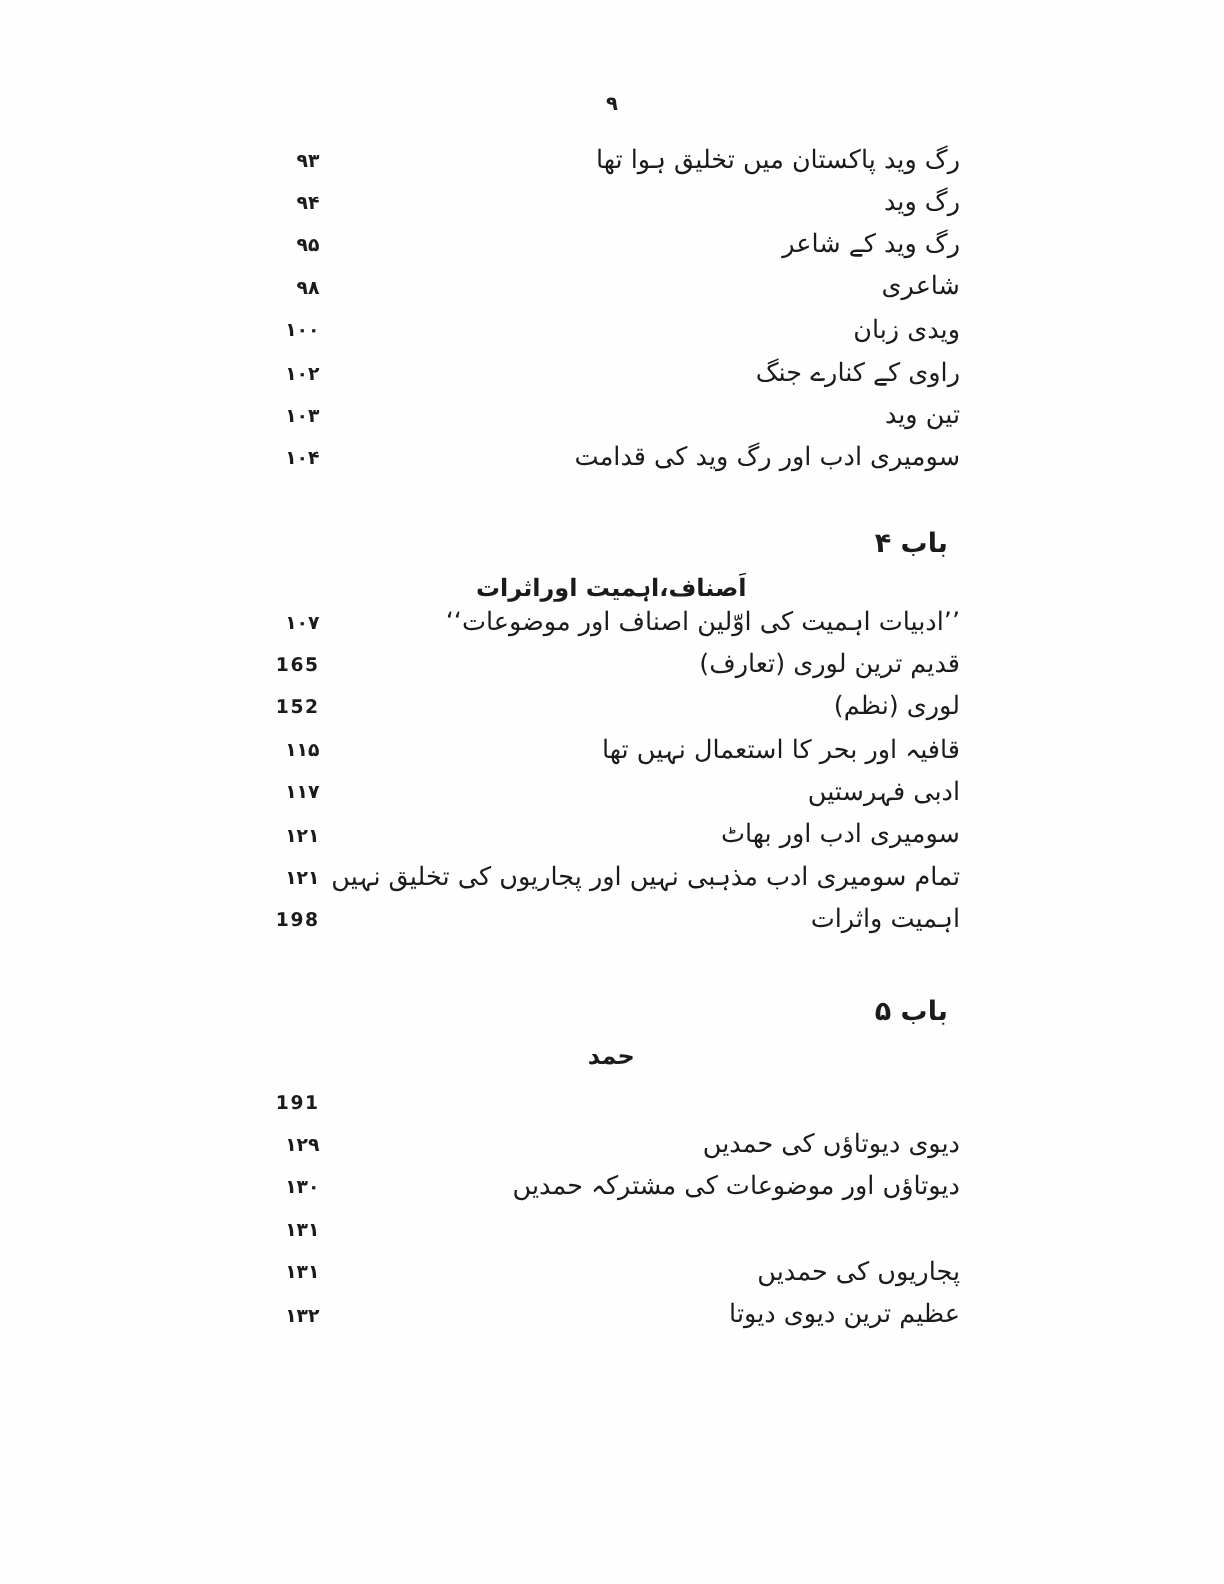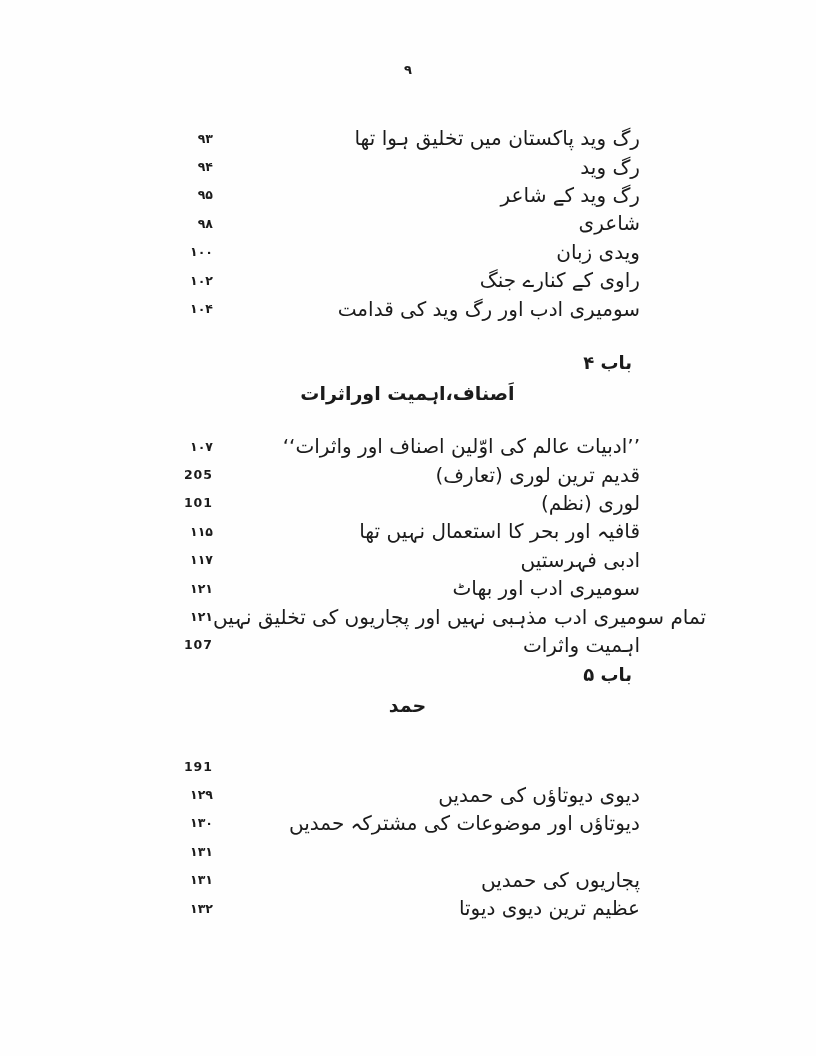--- a/index.html
+++ b/index.html
@@ -22,41 +22,40 @@
     left: 0;
     right: 0;
     text-align: center;
     font-size: 13px;
     font-weight: bold;
   }
   .toc-block {
     position: absolute;
     left: 165px;
     width: 485px;
-    margin-top: 32px;
   }
   .row {
     display: flex;
     justify-content: space-between;
     align-items: center;
     height: 28.4px;
   }
   .pg {
     width: 48px;
     text-align: right;
     direction: ltr;
     font-size: 12.5px;
     font-weight: bold;
     letter-spacing: 1px;
     flex: none;
   }
   .ti {
     direction: rtl;
     text-align: right;
-    font-size: 20px;
+    font-size: 17px;
     flex: 1;
     white-space: nowrap;
     padding-right: 10px;
   }
   .chapter-label {
     position: absolute;
     left: 165px;
     width: 485px;
     direction: rtl;
     text-align: right;
@@ -65,21 +64,21 @@
     font-size: 18px;
     font-weight: bold;
   }
   .chapter-label .inner { padding-left: 0; padding-right: 18px; }
   .chapter-title {
     position: absolute;
     left: 165px;
     width: 485px;
     direction: rtl;
     text-align: center;
-    font-size: 19px;
+    font-size: 16px;
     font-weight: bold;
   }
   #group1 { top: 92px; }
   #ch4-label { top: 352px; }
   #ch4-title { top: 382px; }
   #group2 { top: 400px; }
   #ch5-label { top: 664px; }
   #ch5-title { top: 694px; }
   #group3 { top: 720px; }
 </style>
@@ -109,61 +108,65 @@
     </div>
     <div class="row">
       <span class="pg">۱۰۰</span>
       <span class="ti">ویدی زبان</span>
     </div>
     <div class="row">
       <span class="pg">۱۰۲</span>
       <span class="ti">راوی کے کنارے جنگ</span>
     </div>
     <div class="row">
+      <span class="pg">۱۰۳</span>
+      <span class="ti">تین وید</span>
+    </div>
+    <div class="row">
       <span class="pg">۱۰۴</span>
       <span class="ti">سومیری ادب اور رگ وید کی قدامت</span>
     </div>
   </div>
 
   <div class="chapter-label" id="ch4-label">
     <span class="inner">باب ۴</span>
   </div>
   <div class="chapter-title" id="ch4-title">اَصناف،اہمیت اوراثرات</div>
 
   <div class="toc-block" id="group2">
     <div class="row">
       <span class="pg">۱۰۷</span>
-      <span class="ti">’’ادبیات عالم کی اوّلین اصناف اور واثرات‘‘</span>
+      <span class="ti">’’ادبیات اہمیت کی اوّلین اصناف اور موضوعات‘‘</span>
     </div>
     <div class="row">
-      <span class="pg">205</span>
+      <span class="pg">165</span>
       <span class="ti">قدیم ترین لوری (تعارف)</span>
     </div>
     <div class="row">
-      <span class="pg">101</span>
+      <span class="pg">152</span>
       <span class="ti">لوری (نظم)</span>
     </div>
     <div class="row">
       <span class="pg">۱۱۵</span>
       <span class="ti">قافیہ اور بحر کا استعمال نہیں تھا</span>
     </div>
     <div class="row">
       <span class="pg">۱۱۷</span>
       <span class="ti">ادبی فہرستیں</span>
     </div>
     <div class="row">
       <span class="pg">۱۲۱</span>
       <span class="ti">سومیری ادب اور بھاٹ</span>
     </div>
     <div class="row">
       <span class="pg">۱۲۱</span>
       <span class="ti">تمام سومیری ادب مذہبی نہیں اور پجاریوں کی تخلیق نہیں</span>
     </div>
     <div class="row">
-      <span class="pg">107</span>
+      <span class="pg">198</span>
       <span class="ti">اہمیت واثرات</span>
     </div>
   </div>
 
   <div class="chapter-label" id="ch5-label">
     <span class="inner">باب ۵</span>
   </div>
   <div class="chapter-title" id="ch5-title">حمد</div>
 
   <div class="toc-block" id="group3">

